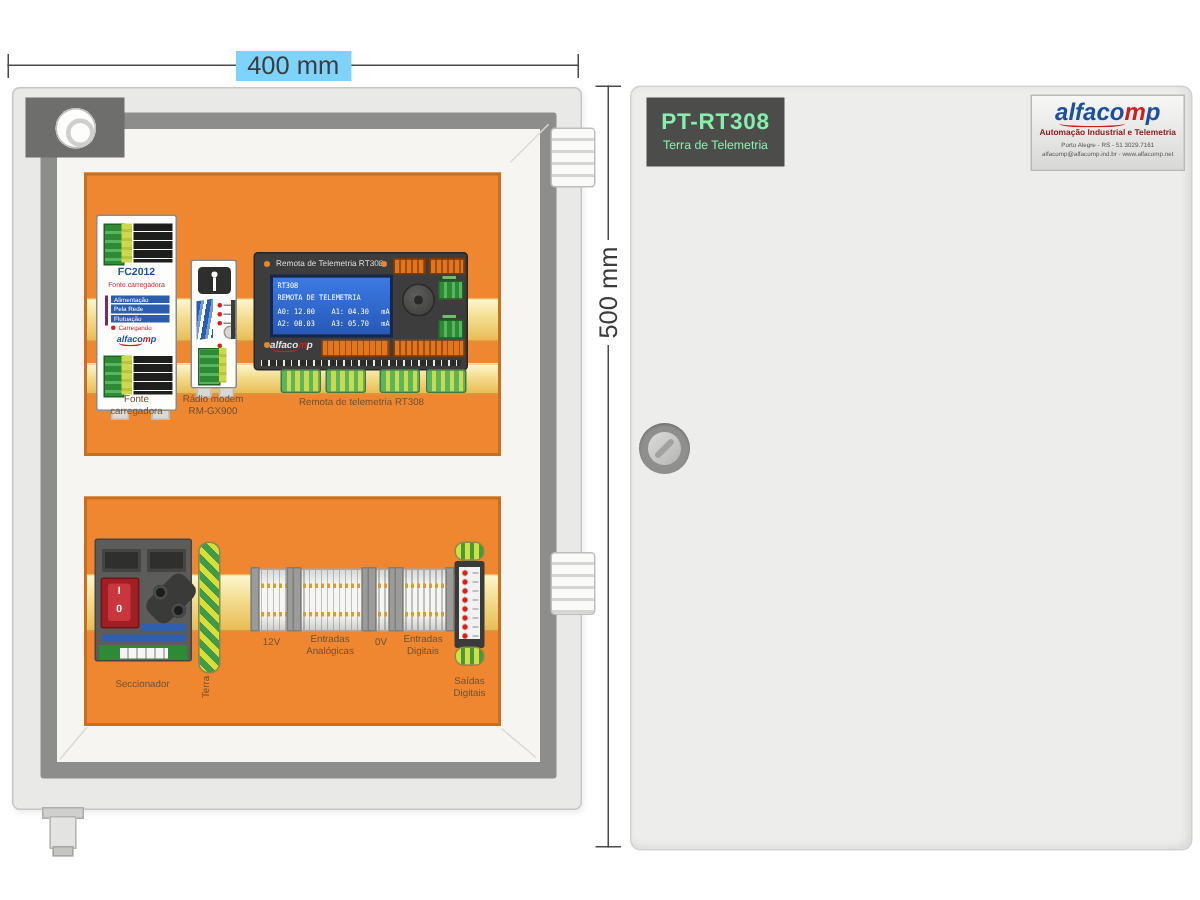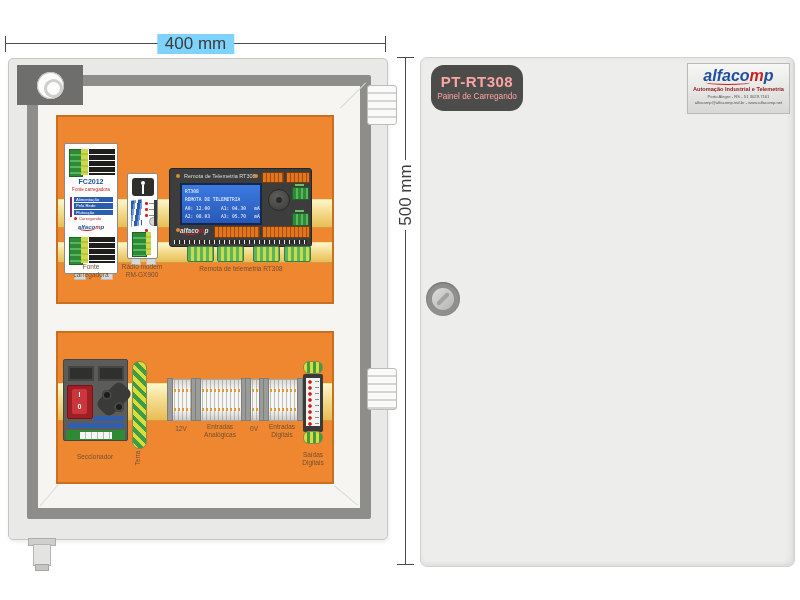--- a/index.html
+++ b/index.html
@@ -152,22 +152,22 @@
     background-repeat:repeat-y,repeat-y;}
 
   
   .gland1{left:28px;top:538px;width:26px;height:6px;background:#cfcfcd;border:1px solid #adadab;}
   .gland2{left:33px;top:544px;width:16px;height:20px;background:#e3e3e1;border:1px solid #b5b5b3;}
   .gland3{left:35px;top:564px;width:12px;height:5px;background:#c5c5c3;border:1px solid #a5a5a3;}
 
   
   .cdoor{left:420px;top:57px;width:373px;height:508px;background:#ededeb;border:1px solid #d2d2d0;
          border-radius:7px;box-shadow:inset -4px 0 6px rgba(0,0,0,.05),inset 0 -3px 4px rgba(0,0,0,.04);}
-  .nameplate{left:10px;top:7px;width:92px;height:46px;background:#4c4c4a;border-radius:13px;
-             text-align:center;color:#fca5a5;}
+  .nameplate{left:10px;top:7px;width:92px;height:46px;background:#4c4c4a;border-radius:0;
+             text-align:center;color:#86efac;}
   .np-title{margin-top:8px;font-size:15px;font-weight:bold;letter-spacing:.5px;}
   .np-sub{font-size:8.2px;margin-top:2px;}
   .logoplate{left:266px;top:5px;width:103px;height:51px;background:linear-gradient(180deg,#f7f7f5,#d8d8d6);
              border:1px solid #b9b9b7;text-align:center;box-sizing:border-box;padding-top:3px;}
   .lp-brand{font-size:16px;line-height:17px;text-align:center;}
   .lp-tag{font-size:5.6px;font-weight:bold;color:#8b1a1a;margin-top:2px;}
   .lp-addr{font-size:4.2px;color:#555;margin-top:1.5px;line-height:5px;}
   .lock{left:5px;top:224px;width:34px;height:34px;border-radius:50%;background:#8f8f8d;
         box-shadow:inset 0 1px 2px rgba(0,0,0,.25);}
   .lock .core{position:absolute;left:6px;top:6px;width:22px;height:22px;border-radius:50%;
@@ -361,21 +361,21 @@
     </div>
   </div>
 
   <div class="abs gland1"></div>
   <div class="abs gland2"></div>
   <div class="abs gland3"></div>
 
   <div class="abs cdoor">
     <div class="abs nameplate">
       <div class="np-title">PT-RT308</div>
-      <div class="np-sub">Painel de Carregando</div>
+      <div class="np-sub">Terra de Telemetria</div>
     </div>
     <div class="abs logoplate">
       <div class="lp-brand">
         <span class="brand"><span class="b1">alfaco</span><span class="bm">m</span><span class="b1">p</span></span>
       </div>
       <div class="lp-tag">Automação Industrial e Telemetria</div>
       <div class="lp-addr">Porto Alegre - RS - 51 3029.7161</div>
       <div class="lp-addr">alfacomp@alfacomp.ind.br - www.alfacomp.net</div>
     </div>
     <div class="abs lock">

